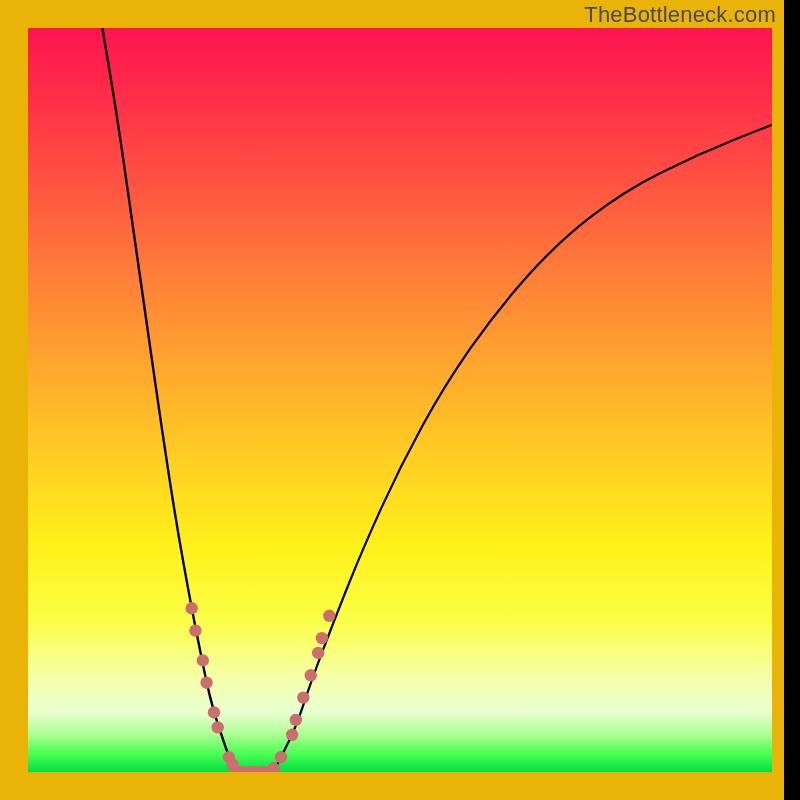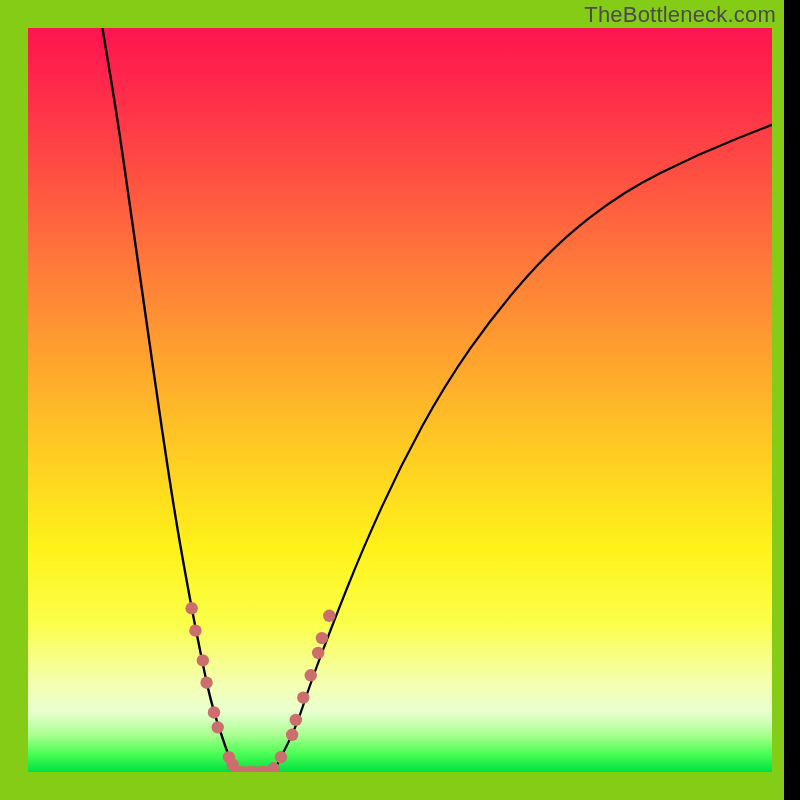--- a/index.html
+++ b/index.html
@@ -1,21 +1,21 @@
 <!DOCTYPE html>
 <html><head>
 <meta charset="utf-8">
 <style>
   * { margin: 0; padding: 0; box-sizing: border-box; }
   html, body { width: 800px; height: 800px; overflow: hidden; background: #000; }
   .frame {
     position: absolute;
     left: 0; top: 0;
     width: 784px; height: 800px;
-    background: #84cc16;
+    background: #eab308;
   }
   .plot {
     position: absolute;
     left: 28px; top: 28px;
     width: 744px; height: 744px;
     
     background: linear-gradient(to bottom,
       #ff1450 0%,
       #ff2a4a 8%,
       #ff5042 20%,

